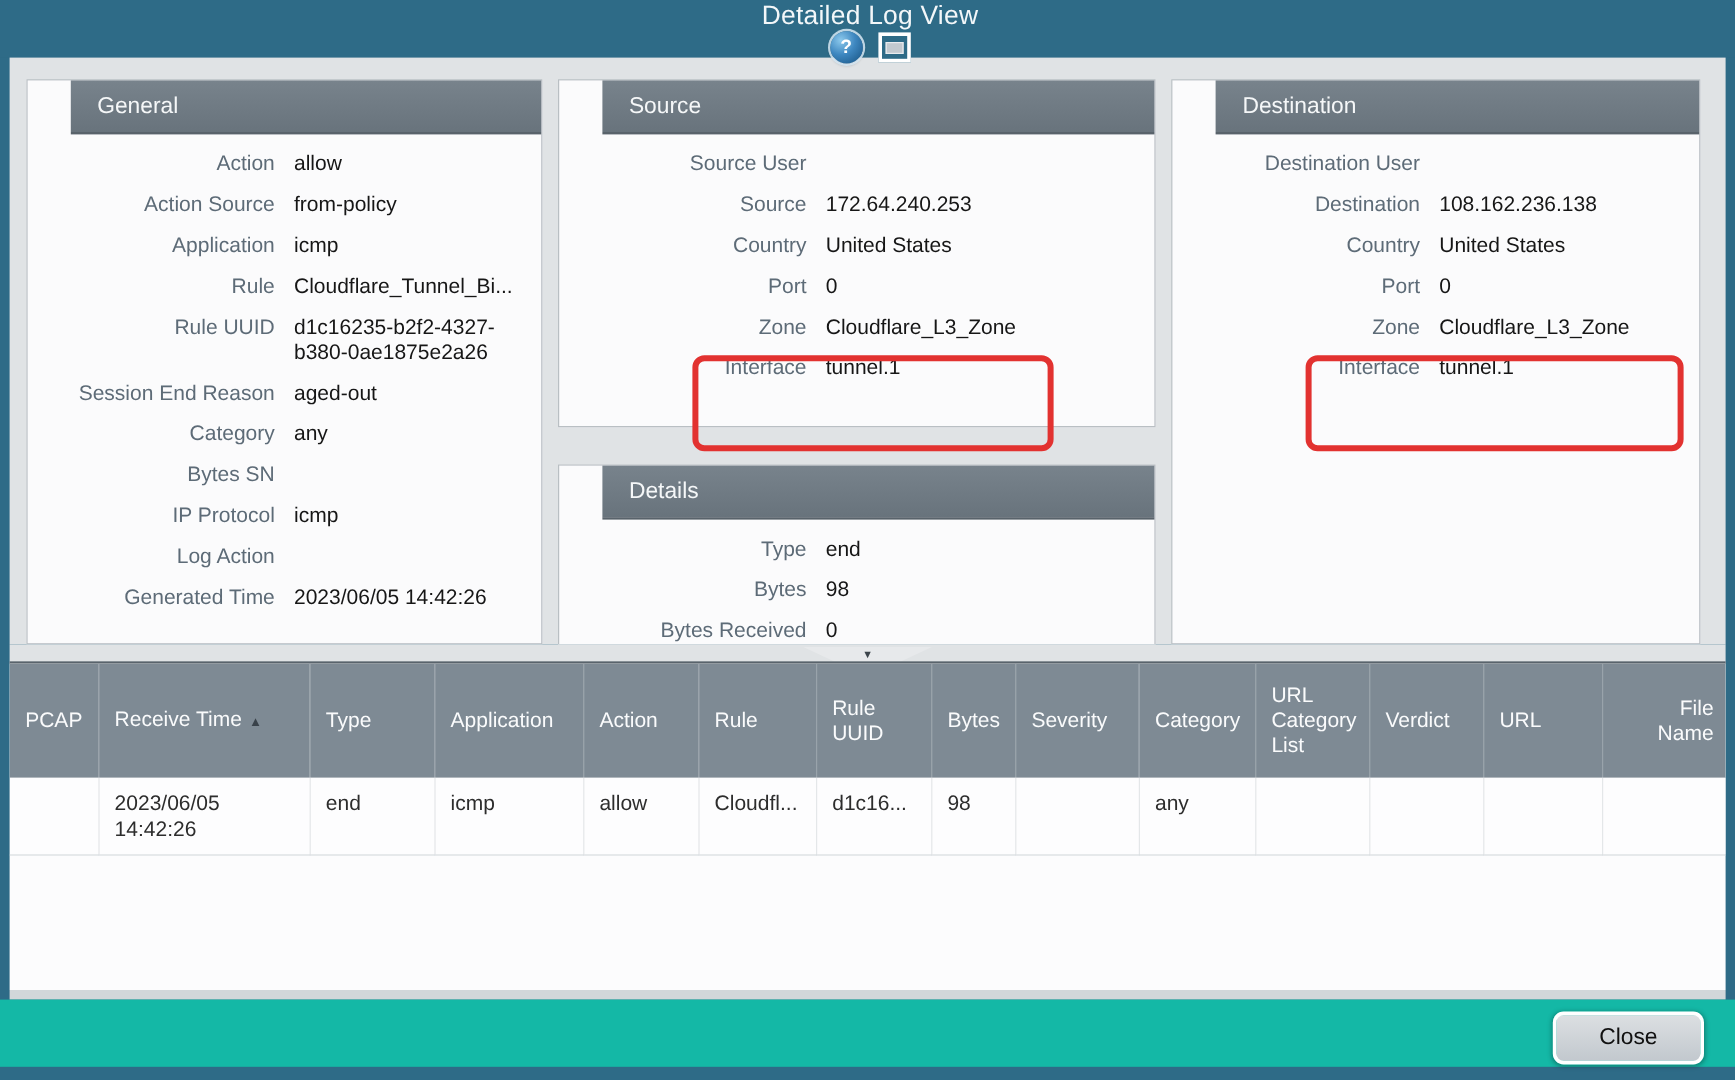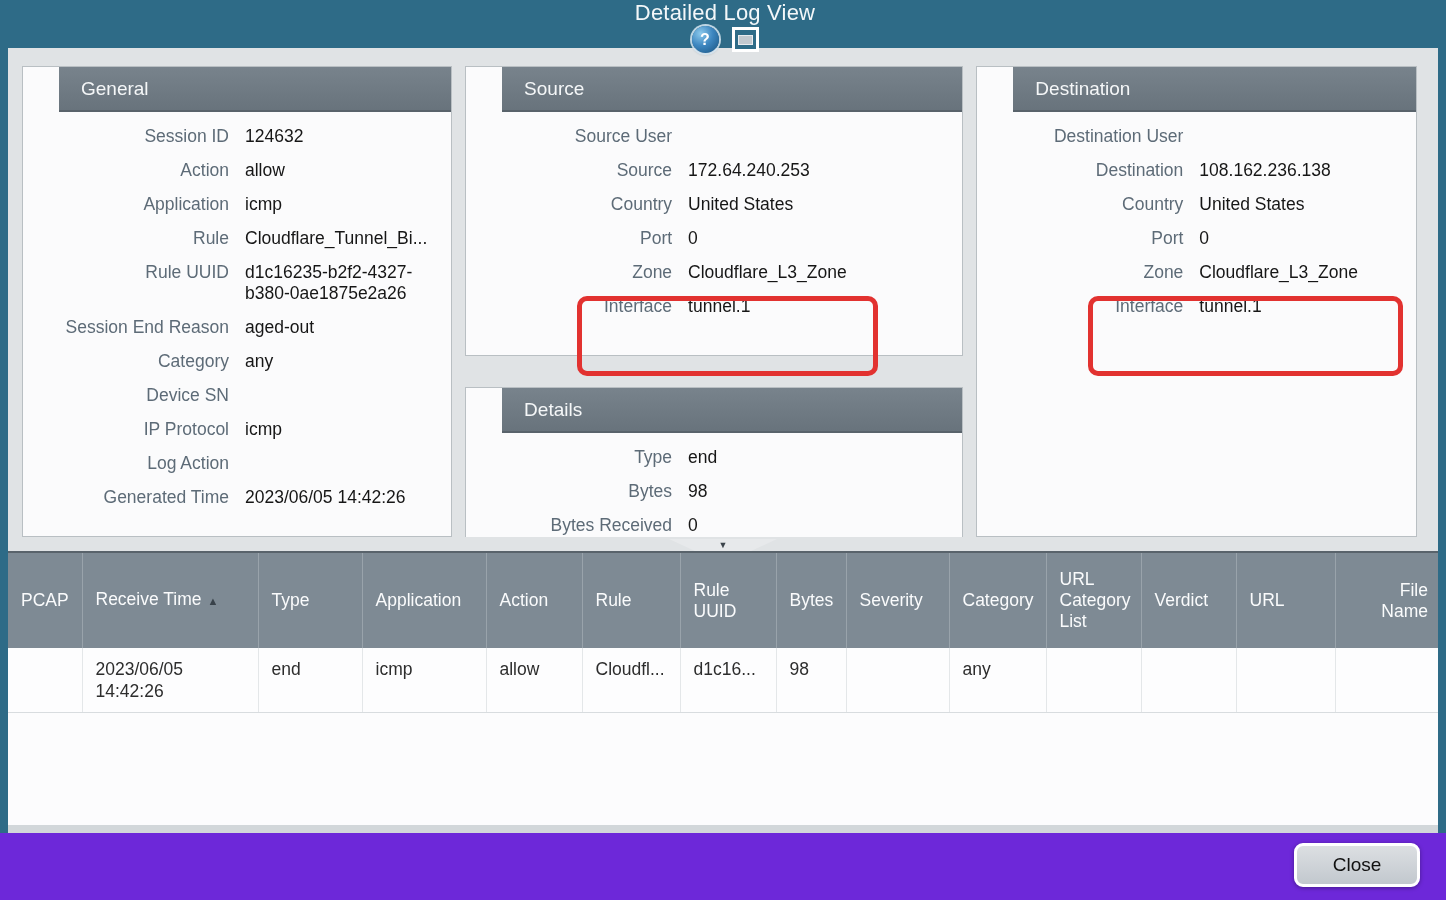--- a/index.html
+++ b/index.html
@@ -97,21 +97,21 @@
     height:64px; vertical-align:top; padding:10px 10px 6px 13px;
     font-size:17.5px; color:#2d2d2d; line-height:22px;
     border-right:1px solid #e4e7e9; border-bottom:1px solid #d8dcdf;
     background:#fdfdfe; overflow:hidden;
   }
   tbody td:last-child { border-right:none; }
 
   .table-bottom-strip { margin:0 8px; height:8px; background:#d2d7da; }
 
   
-  .footer { height:67px; background:#6d28d9; position:relative; }
+  .footer { height:56px; background:#14b8a6; position:relative; }
   .close-btn {
     position:absolute; right:26px; top:10px; width:126px; height:44px;
     background:linear-gradient(#dcdfe2,#c2c8ce); border:3px solid #ffffff;
     border-radius:9px; box-shadow:0 1px 4px rgba(0,0,0,.35);
     font-family:"Liberation Sans", sans-serif; font-size:19px; color:#111;
     cursor:pointer;
   }
 </style>
 </head>
 <body>
@@ -130,49 +130,49 @@
     </div>
   </div>
 
   <div class="content-top">
 
     <div class="col col-general">
       <div class="panel fill">
         <div class="panel-header">General</div>
         <div class="panel-body">
           <div class="prow">
-              <span class="lbl">Session ID</span>
-              <span class="val">124632</span>
-            </div>
-          <div class="prow">
               <span class="lbl">Action</span>
               <span class="val">allow</span>
             </div>
           <div class="prow">
+              <span class="lbl">Action Source</span>
+              <span class="val">from-policy</span>
+            </div>
+          <div class="prow">
               <span class="lbl">Application</span>
               <span class="val">icmp</span>
             </div>
           <div class="prow">
               <span class="lbl">Rule</span>
               <span class="val">Cloudflare_Tunnel_Bi...</span>
             </div>
           <div class="prow">
               <span class="lbl">Rule UUID</span>
               <span class="val">d1c16235-b2f2-4327-b380-0ae1875e2a26</span>
             </div>
           <div class="prow">
               <span class="lbl">Session End Reason</span>
               <span class="val">aged-out</span>
             </div>
           <div class="prow">
               <span class="lbl">Category</span>
               <span class="val">any</span>
             </div>
           <div class="prow">
-              <span class="lbl">Device SN</span>
+              <span class="lbl">Bytes SN</span>
               <span class="val"></span>
             </div>
           <div class="prow">
               <span class="lbl">IP Protocol</span>
               <span class="val">icmp</span>
             </div>
           <div class="prow">
               <span class="lbl">Log Action</span>
               <span class="val"></span>
             </div>

